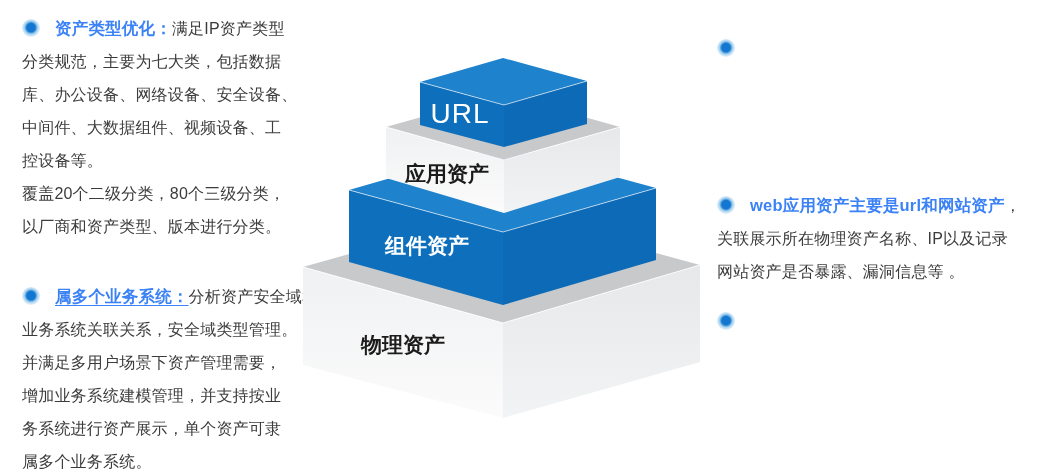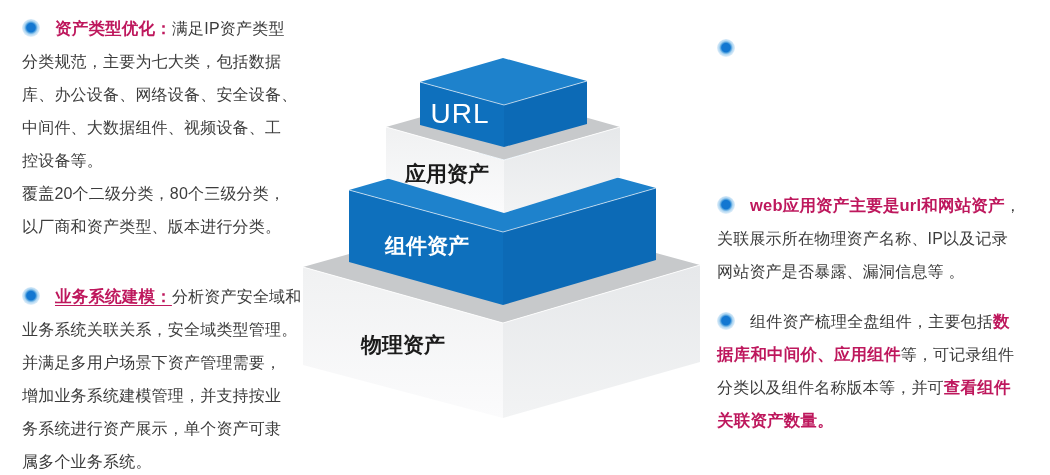--- a/index.html
+++ b/index.html
@@ -8,21 +8,21 @@
     position:relative; width:1050px; height:475px;
     background:#ffffff; overflow:hidden;
     font-family:"Liberation Sans","DejaVu Sans",sans-serif;
   }
   .note {
     position:absolute;
     font-size:16px; line-height:33px; color:#3c3c3c;
     white-space:pre-wrap;
     letter-spacing:0.2px;
   }
-  .note .hl { color:#be185d; font-weight:700; font-size:16.5px; }
+  .note .hl { color:#3b82f6; font-weight:700; font-size:16.5px; }
   .note .u  { text-decoration:underline; text-underline-offset:3px; }
   .bullet {
     display:inline-block; width:18px; height:18px; border-radius:50%;
     vertical-align:-3px; margin-right:15px;
     background:radial-gradient(circle at 50% 48%,
       #1377d1 0 33%, #4d9fdd 40%, #aed5f1 52%,
       #ddedf9 68%, #f3f9fd 82%, rgba(255,255,255,0) 100%);
   }
   .left-1  { left:22px;  top:12px;  width:322px; }
   .left-2  { left:22px;  top:280px; width:322px; }
@@ -40,37 +40,34 @@
 <div id="canvas">
 
   <p class="note left-1"><span class="bullet"></span><span><span class="hl">资产类型优化：</span><span>满足IP资产类型
 分类规范，主要为七大类，包括数据
 库、办公设备、网络设备、安全设备、
 中间件、大数据组件、视频设备、工
 控设备等。
 覆盖20个二级分类，80个三级分类，
 以厂商和资产类型、版本进行分类。</span></span></p>
 
-  <p class="note left-2"><span class="bullet"></span><span><span class="hl u">业务系统建模：</span><span>分析资产安全域和
+  <p class="note left-2"><span class="bullet"></span><span><span class="hl u">属多个业务系统：</span><span>分析资产安全域和
 业务系统关联关系，安全域类型管理。
 并满足多用户场景下资产管理需要，
 增加业务系统建模管理，并支持按业
 务系统进行资产展示，单个资产可隶
 属多个业务系统。</span></span></p>
 
   <p class="note right-1"><span class="bullet"></span></p>
 
   <p class="note right-2"><span class="bullet"></span><span><span class="hl">web应用资产主要是url和网站资产</span><span>，
 关联展示所在物理资产名称、IP以及记录
 网站资产是否暴露、漏洞信息等 。</span></span></p>
 
-  <p class="note right-3"><span class="bullet"></span><span><span>组件资产梳理全盘组件，主要包括</span><span class="hl">数
-据库和中间价、应用组件</span><span>等，可记录组件
-分类以及组件名称版本等，并可</span><span class="hl">查看组件
-关联资产数量。</span></span></p>
+  <p class="note right-3"><span class="bullet"></span></p>
 
   <svg id="pyramid" viewBox="0 0 420 420" xmlns="http://www.w3.org/2000/svg">
     <defs>
       <linearGradient id="gLightFront" x1="0" y1="0" x2="0" y2="1">
         <stop offset="0" stop-color="#f0f1f2"></stop>
         <stop offset="1" stop-color="#fbfbfc"></stop>
       </linearGradient>
       <linearGradient id="gLightSide" x1="0" y1="0" x2="0" y2="1">
         <stop offset="0" stop-color="#e6e8ea"></stop>
         <stop offset="1" stop-color="#f2f3f4"></stop>

